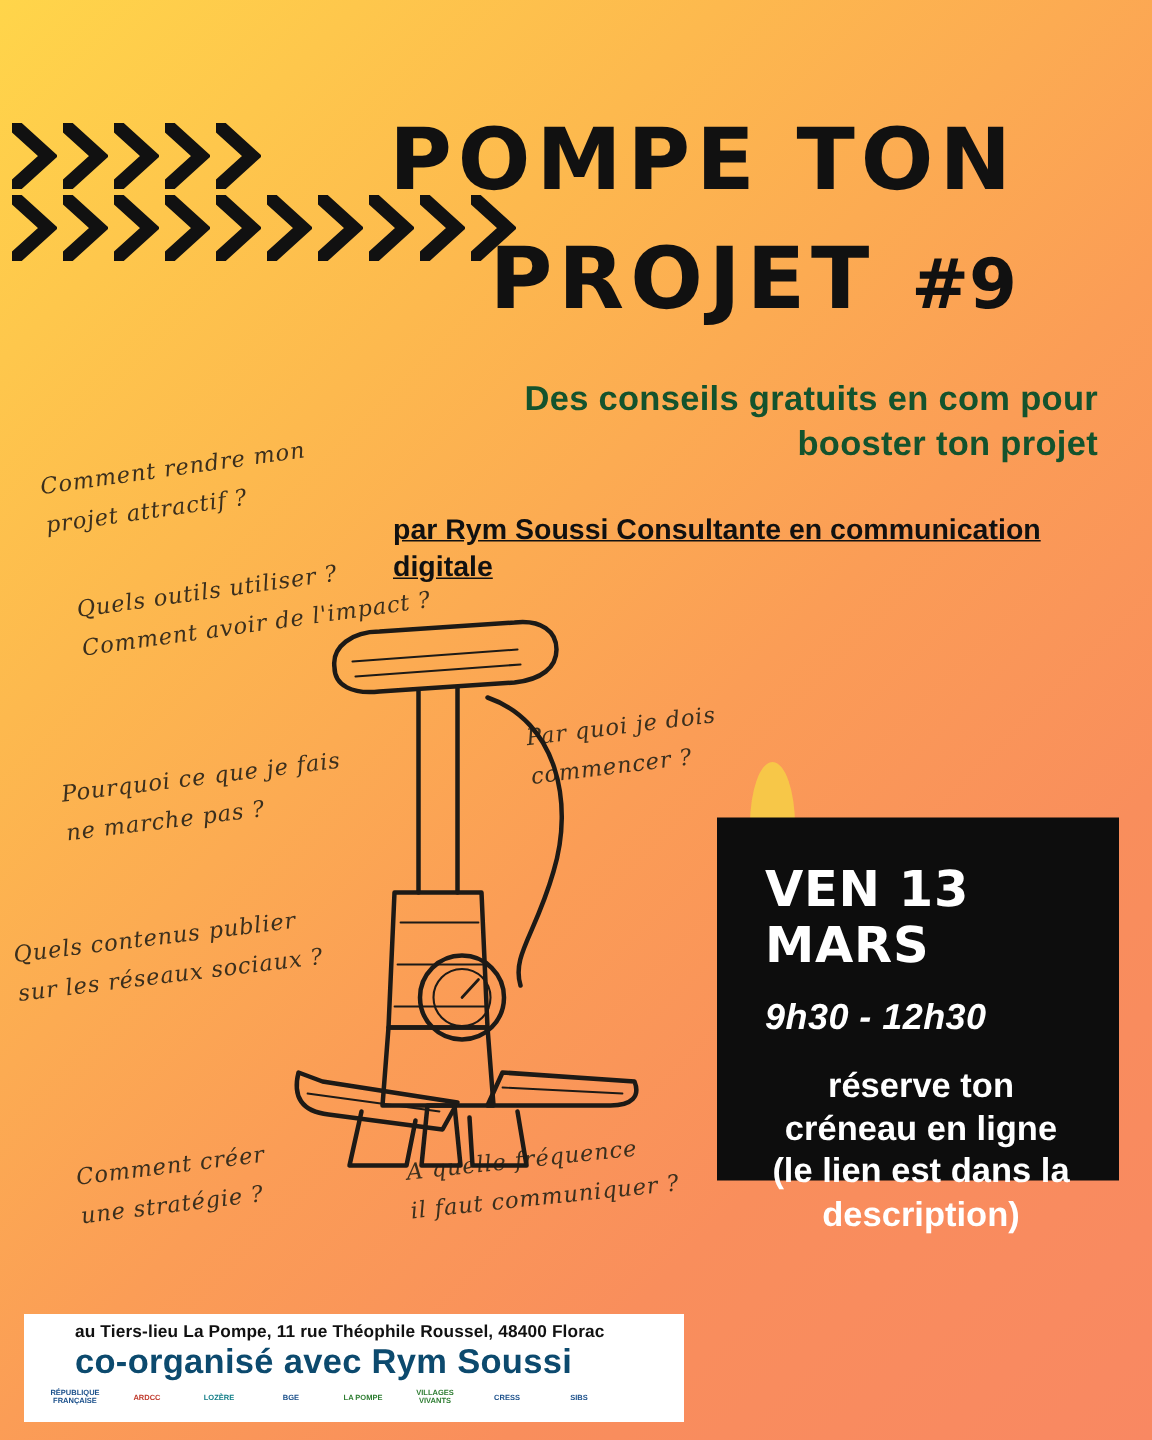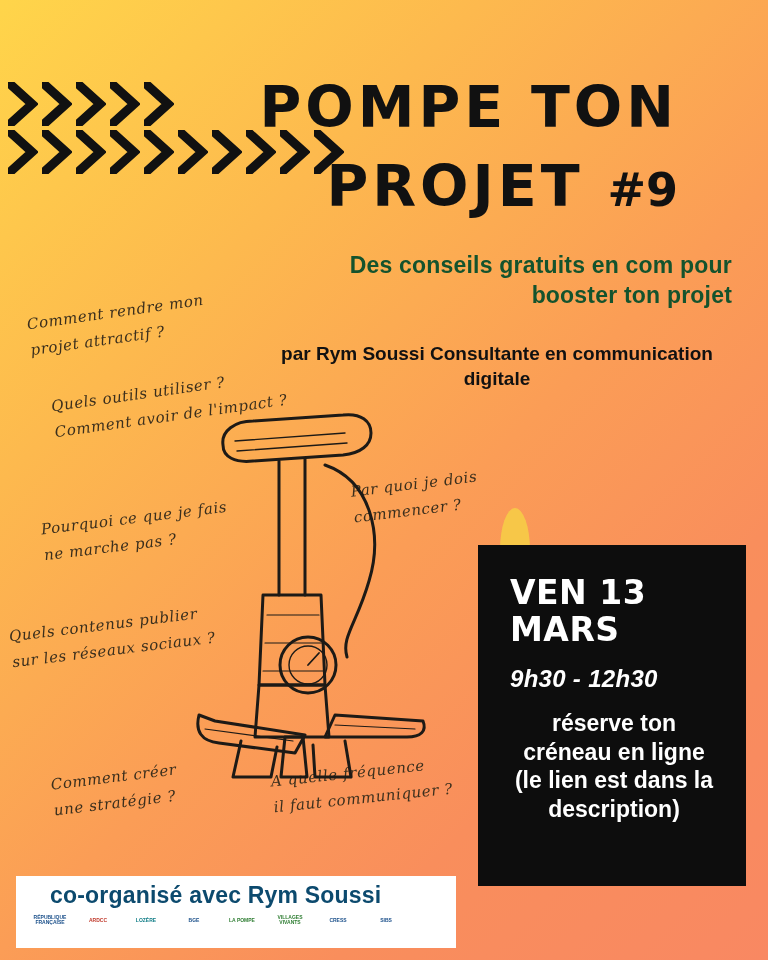--- a/index.html
+++ b/index.html
@@ -74,25 +74,26 @@
     font-weight: bold;
     font-size: 23px;
     line-height: 1.32;
     letter-spacing: 0.2px;
   }
   .byline {
     position: absolute;
     top: 341px;
     right: 36px;
     width: 470px;
-    text-align: center;
+    text-align: left;
     color: #111;
     font-weight: bold;
     font-size: 19px;
     line-height: 1.34;
+    text-decoration: underline;
   }
 
   
   .q {
     position: absolute;
     color: #3b2f1d;
     font-family: "DejaVu Serif", serif;
     font-style: italic;
     font-size: 15px;
     line-height: 1.7;
@@ -126,21 +127,21 @@
     border-radius: 50% 50% 46% 46% / 70% 70% 30% 30%;
     opacity: .95;
   }
 
   
   .info-panel {
     position: absolute;
     left: 478px;
     top: 545px;
     width: 268px;
-    height: 341px;
+    height: 242px;
     background: #0d0d0d;
     padding: 30px 18px 18px 32px;
     color: #fff;
   }
   .info-date {
     font-size: 33px;
     font-weight: bold;
     line-height: 1.12;
     letter-spacing: 0.5px;
     font-family: "DejaVu Sans", sans-serif;
@@ -365,20 +366,21 @@
     <div class="info-date">VEN 13
 MARS</div>
     <div class="info-time">9h30 - 12h30</div>
     <div class="info-cta">réserve ton
 créneau en ligne
 (le lien est dans
 la description)</div>
   </div>
 
   <div class="footer">
+    <div class="footer-addr">au Tiers-lieu La Pompe, 11 rue Théophile Roussel, 48400 Florac</div>
     <div class="footer-co">co-organisé avec Rym Soussi</div>
     <div class="logos">
       <span class="logo blue">RÉPUBLIQUE FRANÇAISE</span>
       <span class="logo red">ARDCC</span>
       <span class="logo teal">LOZÈRE</span>
       <span class="logo blue">BGE</span>
       <span class="logo green">LA POMPE</span>
       <span class="logo green">VILLAGES VIVANTS</span>
       <span class="logo blue">CRESS</span>
       <span class="logo blue">SIBS</span>

